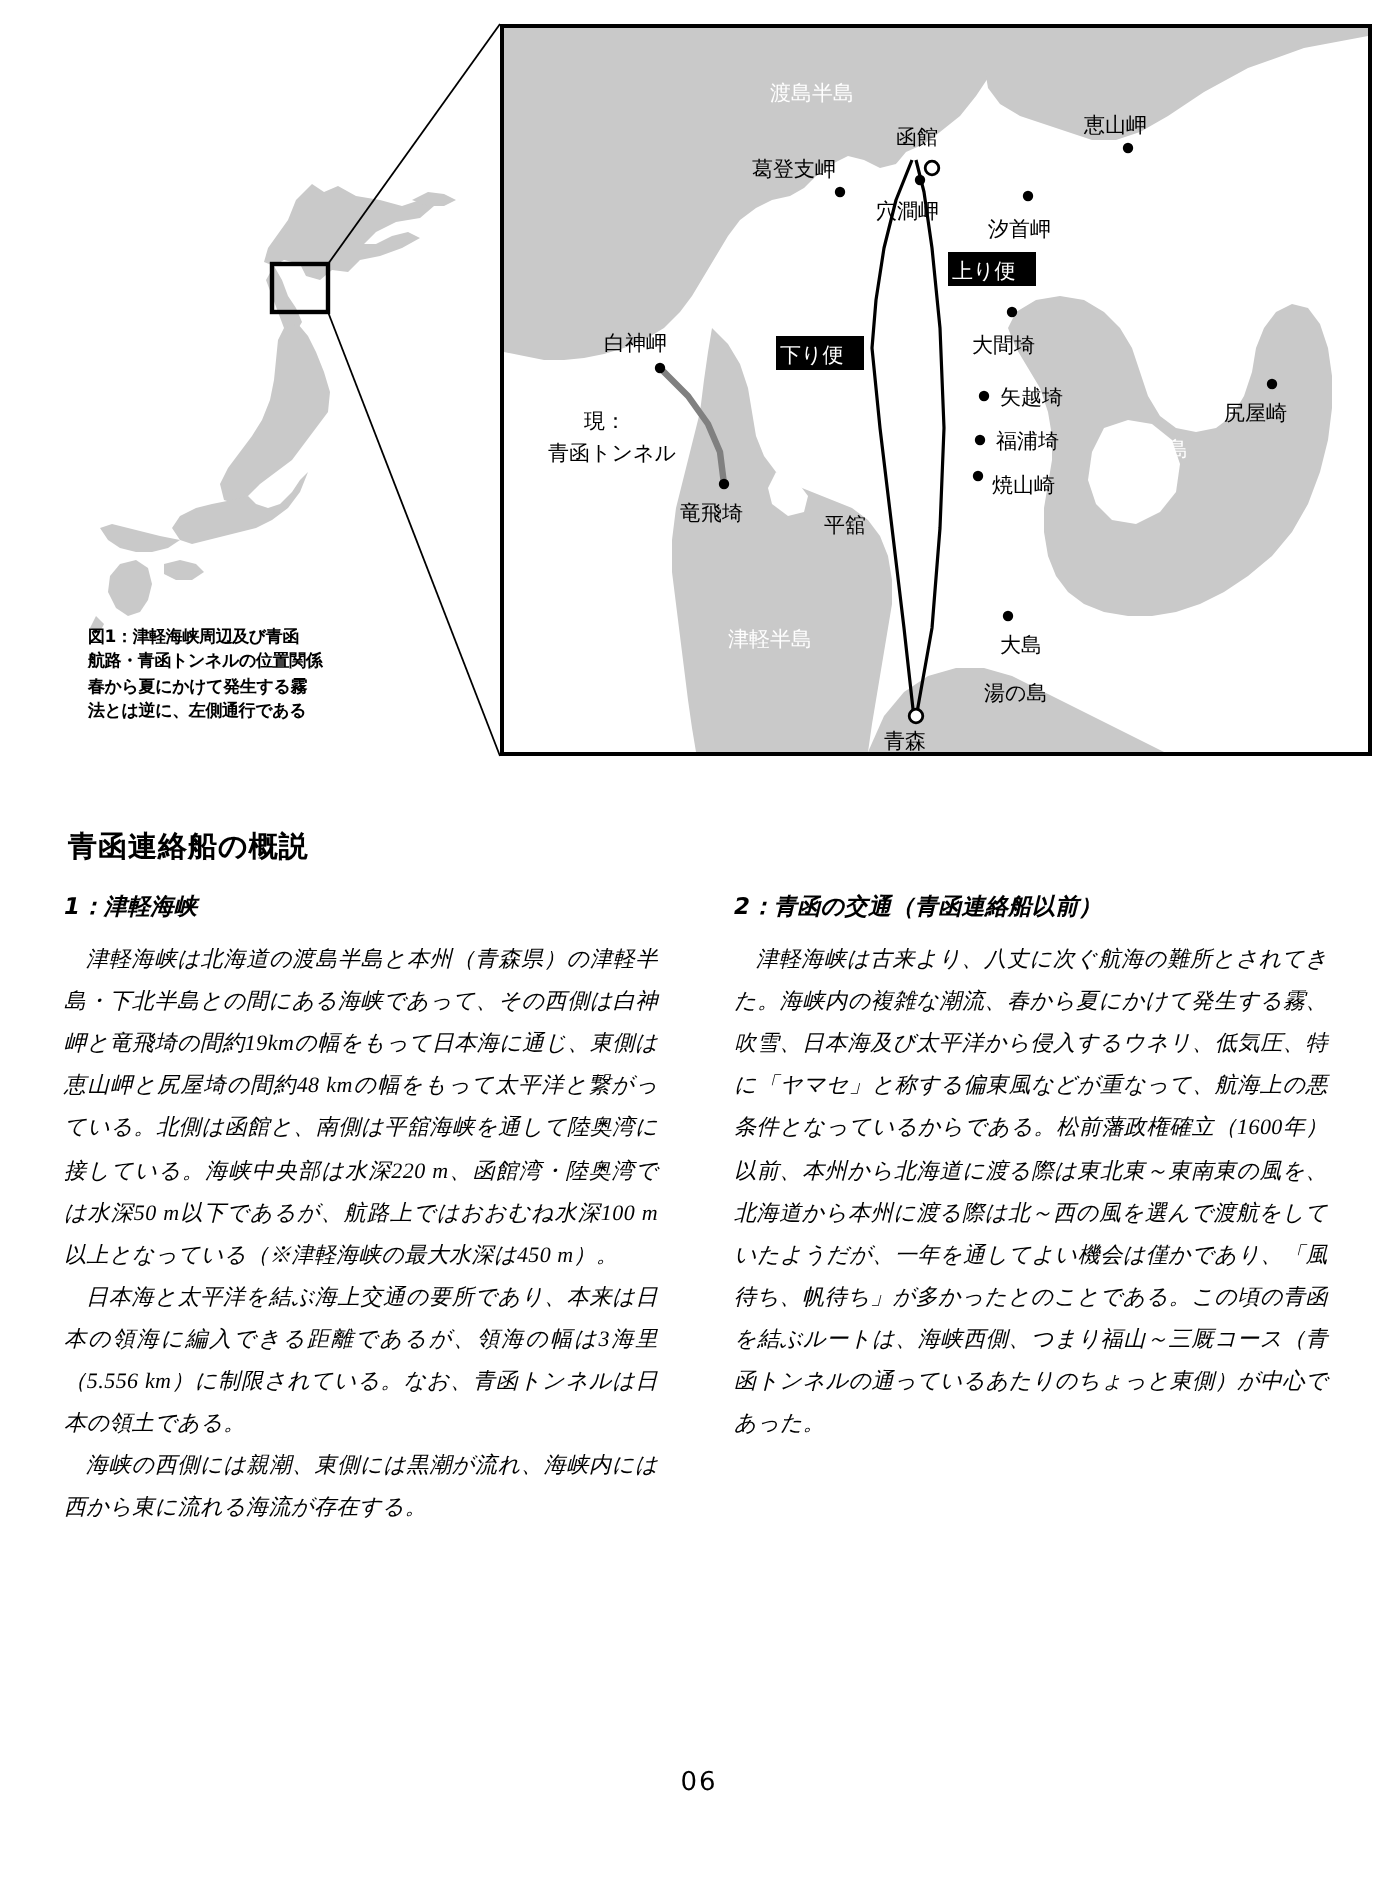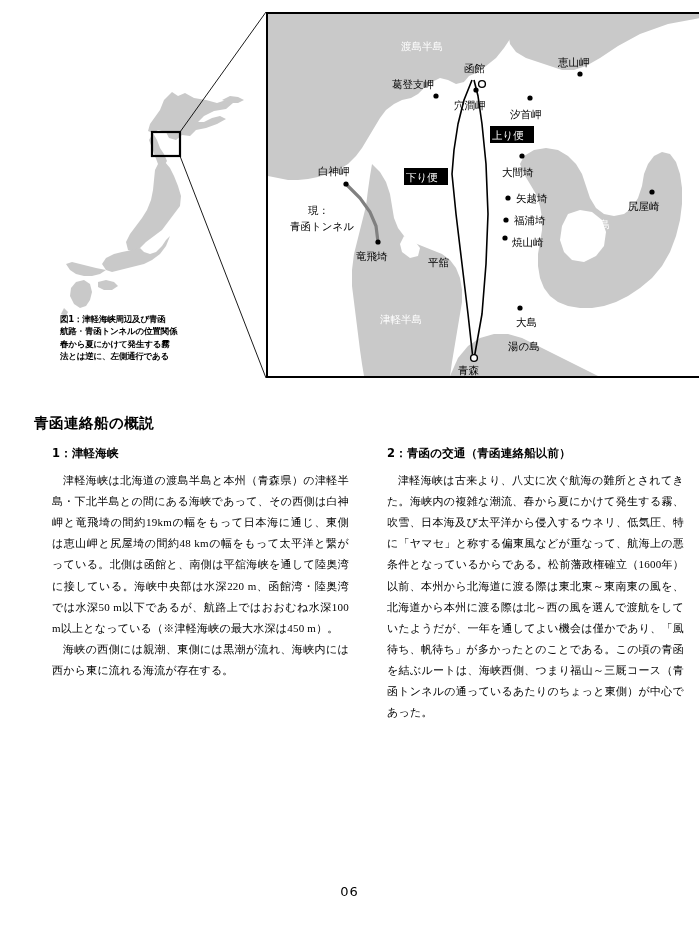--- a/index.html
+++ b/index.html
@@ -17,21 +17,20 @@
     overflow: hidden;
   }
 
   
   #figure-block {
     position: absolute;
     left: 0;
     top: 0;
     width: 596px;
     height: 392px;
-    margin-left: 16px;
   }
 
   
   #japan-inset {
     position: absolute;
     left: 38px;
     top: 56px;
     width: 200px;
     height: 262px;
   }
@@ -89,25 +88,26 @@
     font-family: "DejaVu Sans", "Liberation Sans", sans-serif;
     font-weight: bold;
     font-size: 11.5px;
     letter-spacing: 0.2px;
     margin-bottom: 9px;
   }
 
   
   #columns {
     position: absolute;
-    left: 52px;
+    left: 32px;
     top: 446px;
     width: 632px;
     display: flex;
     justify-content: space-between;
+    font-style: italic;
   }
   .text-column {
     width: 297px;
   }
   .para {
     font-size: 11px;
     line-height: 1.92;
     text-align: justify;
     text-justify: inter-character;
     margin: 0;
@@ -327,20 +327,21 @@
 
 </div>
 
 <h1 id="section-title">青函連絡船の概説</h1>
 
 <div id="columns">
 
   <div class="text-column">
     <div class="col-heading">1：津軽海峡</div>
     <p class="para">津軽海峡は北海道の渡島半島と本州（青森県）の津軽半島・下北半島との間にある海峡であって、その西側は白神岬と竜飛埼の間約19kmの幅をもって日本海に通じ、東側は恵山岬と尻屋埼の間約48 kmの幅をもって太平洋と繋がっている。北側は函館と、南側は平舘海峡を通して陸奥湾に接している。海峡中央部は水深220 m、函館湾・陸奥湾では水深50 m以下であるが、航路上ではおおむね水深100 m以上となっている（※津軽海峡の最大水深は450 m）。</p>
+    <p class="para">日本海と太平洋を結ぶ海上交通の要所であり、本来は日本の領海に編入できる距離であるが、領海の幅は3海里（5.556 km）に制限されている。なお、青函トンネルは日本の領土である。</p>
     <p class="para">海峡の西側には親潮、東側には黒潮が流れ、海峡内には西から東に流れる海流が存在する。</p>
   </div>
 
   <div class="text-column">
     <div class="col-heading">2：青函の交通（青函連絡船以前）</div>
     <p class="para">津軽海峡は古来より、八丈に次ぐ航海の難所とされてきた。海峡内の複雑な潮流、春から夏にかけて発生する霧、吹雪、日本海及び太平洋から侵入するウネリ、低気圧、特に「ヤマセ」と称する偏東風などが重なって、航海上の悪条件となっているからである。松前藩政権確立（1600年）以前、本州から北海道に渡る際は東北東～東南東の風を、北海道から本州に渡る際は北～西の風を選んで渡航をしていたようだが、一年を通してよい機会は僅かであり、「風待ち、帆待ち」が多かったとのことである。この頃の青函を結ぶルートは、海峡西側、つまり福山～三厩コース（青函トンネルの通っているあたりのちょっと東側）が中心であった。</p>
   </div>
 
 </div>
 

